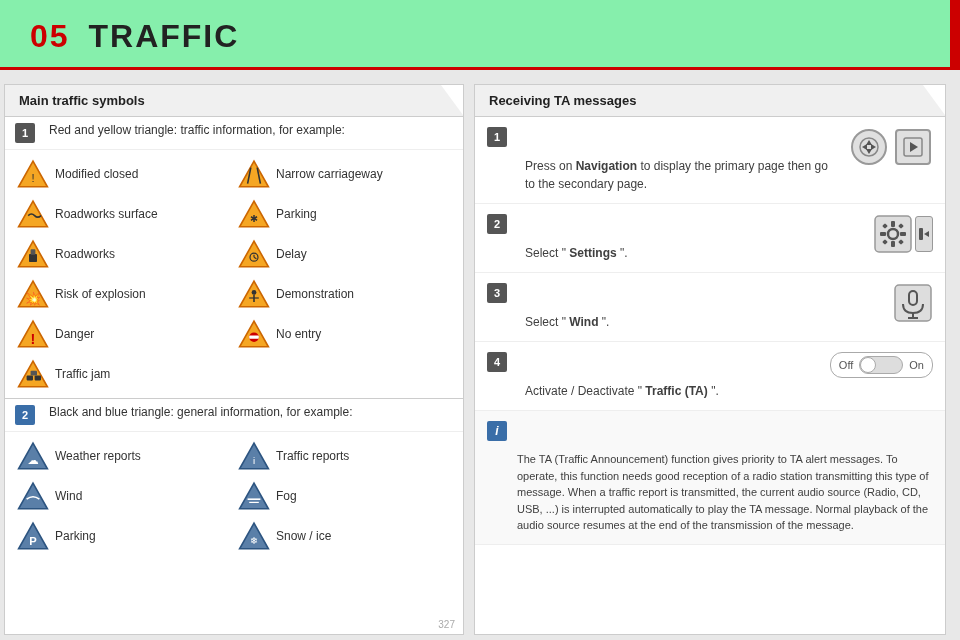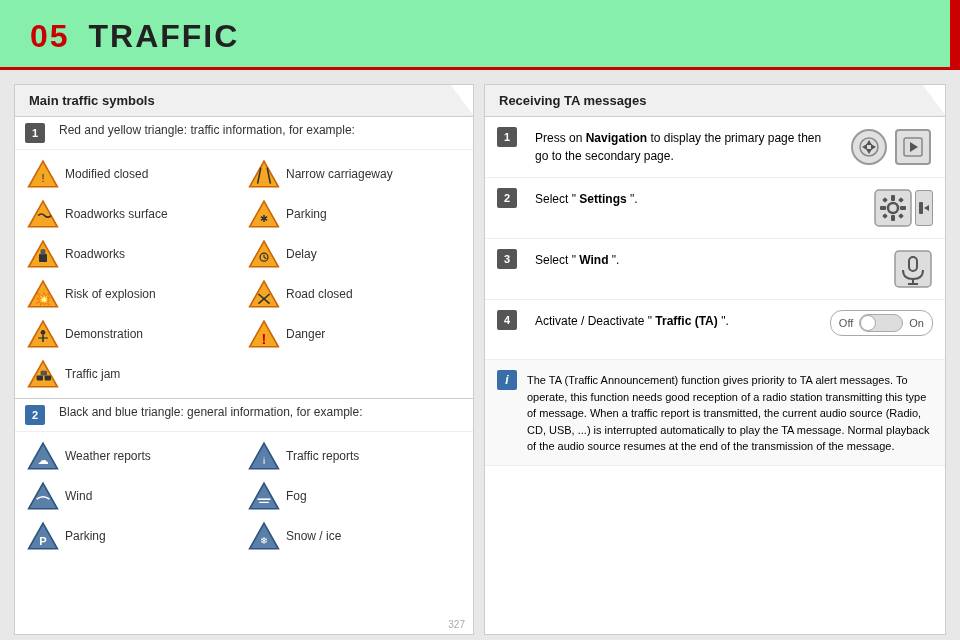--- a/index.html
+++ b/index.html
@@ -34,21 +34,21 @@
       right: 0;
       top: 0;
       width: 10px;
       height: 100%;
       background: #cc0000;
     }
 
     
     .main {
       display: flex;
-      padding: 14px 14px 0 14px;
+      padding: 14px 14px 0 4px;
       gap: 10px;
       height: calc(640px - 75px);
     }
 
     
     .left-panel {
       background: white;
       border: 1px solid #ccc;
       flex: 0 0 460px;
       padding: 0;
@@ -142,22 +142,23 @@
     .step-row.info-row {
       background: #f9f9f9;
       align-items: flex-start;
       min-height: auto;
     }
 
     .step-content {
       flex: 1;
       padding-top: 2px;
       font-size: 12px;
-      color: #000000;
+      color: #404040;
       line-height: 1.5;
+      margin-top: 28px;
     }
     .step-content strong {
       font-weight: bold;
     }
     .step-icon {
       flex-shrink: 0;
       display: flex;
       align-items: center;
       justify-content: flex-end;
       width: 90px;
@@ -311,46 +312,46 @@
         <span>Delay</span>
       </div>
 
       <div class="symbol-item">
         <svg class="tri" viewBox="0 0 40 36">
           <polygon points="20,2 38,34 2,34" fill="#f5a623" stroke="#cc6600" stroke-width="2"></polygon>
           <text x="20" y="29" text-anchor="middle" font-size="16" fill="#333">💥</text>
         </svg>
         <span>Risk of explosion</span>
       </div>
-      <div class="symbol-item">
-        <svg class="tri" viewBox="0 0 40 36">
-          <polygon points="20,2 38,34 2,34" fill="#f5a623" stroke="#cc6600" stroke-width="2"></polygon>
-          <line x1="13" y1="18" x2="27" y2="30" stroke="#333" stroke-width="2"></line>
-          <line x1="27" y1="18" x2="13" y2="30" stroke="#333" stroke-width="2"></line>
-        </svg>
-        <span>Road closed</span>
-      </div>
 
       <div class="symbol-item">
         <svg class="tri" viewBox="0 0 40 36">
           <polygon points="20,2 38,34 2,34" fill="#f5a623" stroke="#cc6600" stroke-width="2"></polygon>
           <circle cx="20" cy="16" r="3" fill="#333"></circle>
           <line x1="20" y1="19" x2="20" y2="28" stroke="#333" stroke-width="2"></line>
           <line x1="14" y1="23" x2="26" y2="23" stroke="#333" stroke-width="1.5"></line>
         </svg>
         <span>Demonstration</span>
       </div>
       <div class="symbol-item">
         <svg class="tri" viewBox="0 0 40 36">
           <polygon points="20,2 38,34 2,34" fill="#f5a623" stroke="#cc6600" stroke-width="2"></polygon>
           <text x="20" y="30" text-anchor="middle" font-size="18" font-weight="bold" fill="#cc0000">!</text>
         </svg>
         <span>Danger</span>
       </div>
 
+      <div class="symbol-item">
+        <svg class="tri" viewBox="0 0 40 36">
+          <polygon points="20,2 38,34 2,34" fill="#f5a623" stroke="#cc6600" stroke-width="2"></polygon>
+          <circle cx="20" cy="22" r="6" fill="#cc0000"></circle>
+          <rect x="14" y="20" width="12" height="4" fill="white" rx="1"></rect>
+        </svg>
+        <span>No entry</span>
+      </div>
       <div class="symbol-item">
         <svg class="tri" viewBox="0 0 40 36">
           <polygon points="20,2 38,34 2,34" fill="#f5a623" stroke="#cc6600" stroke-width="2"></polygon>
           <rect x="12" y="20" width="8" height="6" fill="#333" rx="1"></rect>
           <rect x="22" y="20" width="8" height="6" fill="#333" rx="1"></rect>
           <rect x="17" y="14" width="8" height="6" fill="#555" rx="1"></rect>
         </svg>
         <span>Traffic jam</span>
       </div>
     </div>

